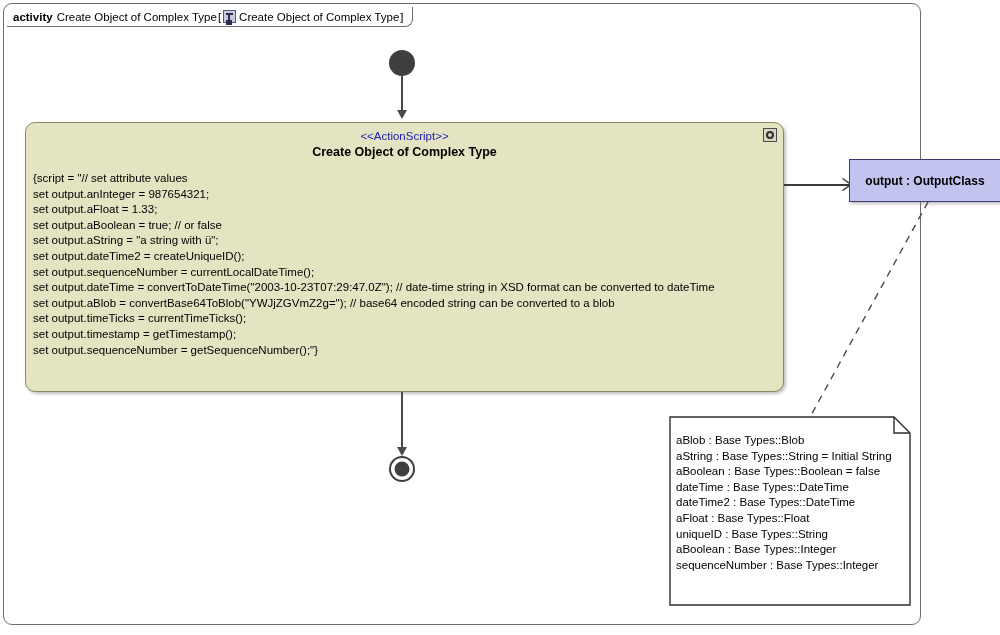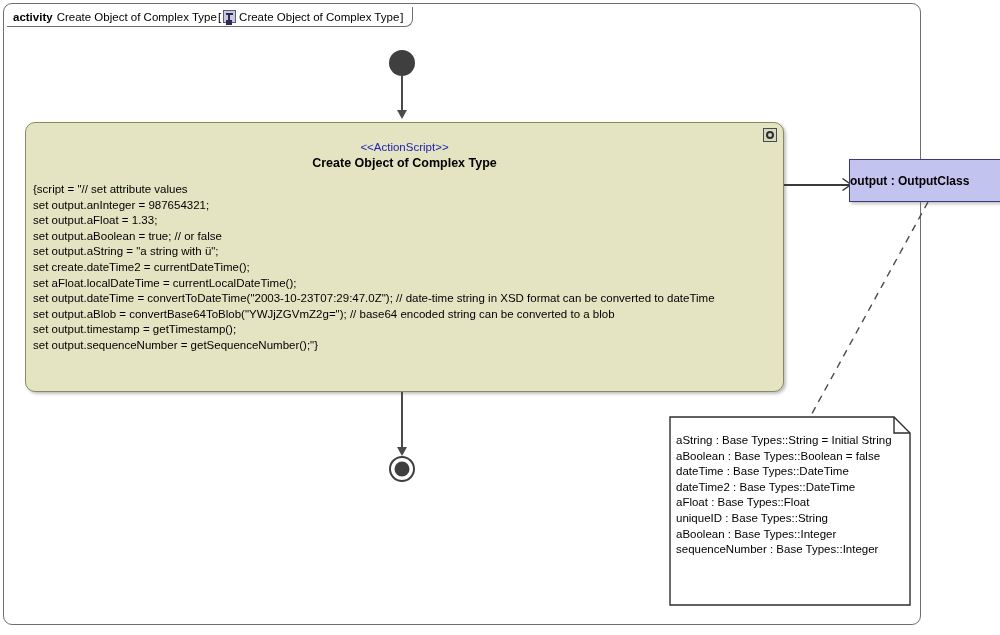--- a/index.html
+++ b/index.html
@@ -118,21 +118,21 @@
     background: #e4e4c3;
     border: 1px solid #8a8a5e;
     border-radius: 10px;
     box-sizing: border-box;
     box-shadow: 2px 2px 3px rgba(120,120,120,0.45);
   }
   #action-stereotype {
     text-align: center;
     color: #2020b0;
     font-size: 11.5px;
-    margin-top: 17px;
+    margin-top: 6px;
     line-height: 14px;
   }
   #action-title {
     text-align: center;
     color: #000;
     font-weight: bold;
     font-size: 12.5px;
     line-height: 16px;
     margin-top: 1px;
   }
@@ -188,21 +188,21 @@
     position: absolute;
     left: 849px;
     top: 159px;
     width: 152px;
     height: 43px;
     background: #c3c3f0;
     border: 1px solid #3b3b6e;
     box-sizing: border-box;
     display: flex;
     align-items: center;
-    justify-content: flex-start;
+    justify-content: center;
     box-shadow: 2px 2px 3px rgba(120,120,120,0.45);
   }
   #output-label {
     font-size: 12px;
     font-weight: bold;
     color: #000;
   }
 
   
   #note-anchor {
@@ -256,24 +256,25 @@
   <div id="action-node">
     <div id="action-icon"></div>
     <div id="action-stereotype">&lt;&lt;ActionScript&gt;&gt;</div>
     <div id="action-title">Create Object of Complex Type</div>
     <div id="action-script">
         <div>{script = "// set attribute values</div>
         <div>set output.anInteger = 987654321;</div>
         <div>set output.aFloat = 1.33;</div>
         <div>set output.aBoolean = true; // or false</div>
         <div>set output.aString = "a string with ü";</div>
-        <div>set create.dateTime2 = currentDateTime();</div>
-        <div>set aFloat.localDateTime = currentLocalDateTime();</div>
+        <div>set output.dateTime2 = createUniqueID();</div>
+        <div>set output.sequenceNumber = currentLocalDateTime();</div>
         <div>set output.dateTime = convertToDateTime("2003-10-23T07:29:47.0Z"); // date-time string in XSD format can be converted to dateTime</div>
         <div>set output.aBlob = convertBase64ToBlob("YWJjZGVmZ2g="); // base64 encoded string can be converted to a blob</div>
+        <div>set output.timeTicks = currentTimeTicks();</div>
         <div>set output.timestamp = getTimestamp();</div>
         <div>set output.sequenceNumber = getSequenceNumber();"}</div>
       </div>
   </div>
 
   <div id="objflow-line"></div>
   <svg id="objflow-arrow" viewBox="0 0 10 13">
     <polyline points="0.5,0.5 9,6.5 0.5,12.5" fill="none" stroke="#3a3a3a" stroke-width="1.4"></polyline>
   </svg>
 
@@ -294,20 +295,21 @@
 <svg id="note-anchor" viewBox="0 0 125 222">
   <line x1="122" y1="2" x2="3" y2="219" stroke="#4a4a4a" stroke-width="1.4" stroke-dasharray="7,6"></line>
 </svg>
 
 <div id="note-box">
   <svg id="note-shape" width="242" height="190">
     <polygon points="1,1 225,1 241,17 241,189 1,189" fill="#ffffff" stroke="#2e2e2e" stroke-width="1.4"></polygon>
     <polyline points="225,1 225,17 241,17" fill="none" stroke="#2e2e2e" stroke-width="1.4"></polyline>
   </svg>
   <div id="note-text">
+      <div>aBlob : Base Types::Blob</div>
       <div>aString : Base Types::String = Initial String</div>
       <div>aBoolean : Base Types::Boolean = false</div>
       <div>dateTime : Base Types::DateTime</div>
       <div>dateTime2 : Base Types::DateTime</div>
       <div>aFloat : Base Types::Float</div>
       <div>uniqueID : Base Types::String</div>
       <div>aBoolean : Base Types::Integer</div>
       <div>sequenceNumber : Base Types::Integer</div>
     </div>
 </div>

